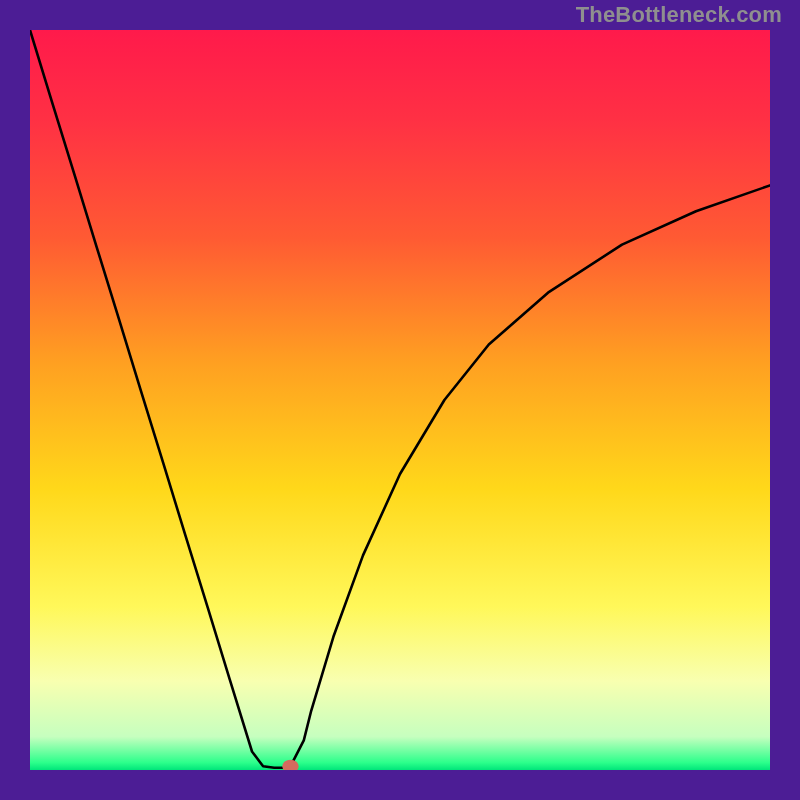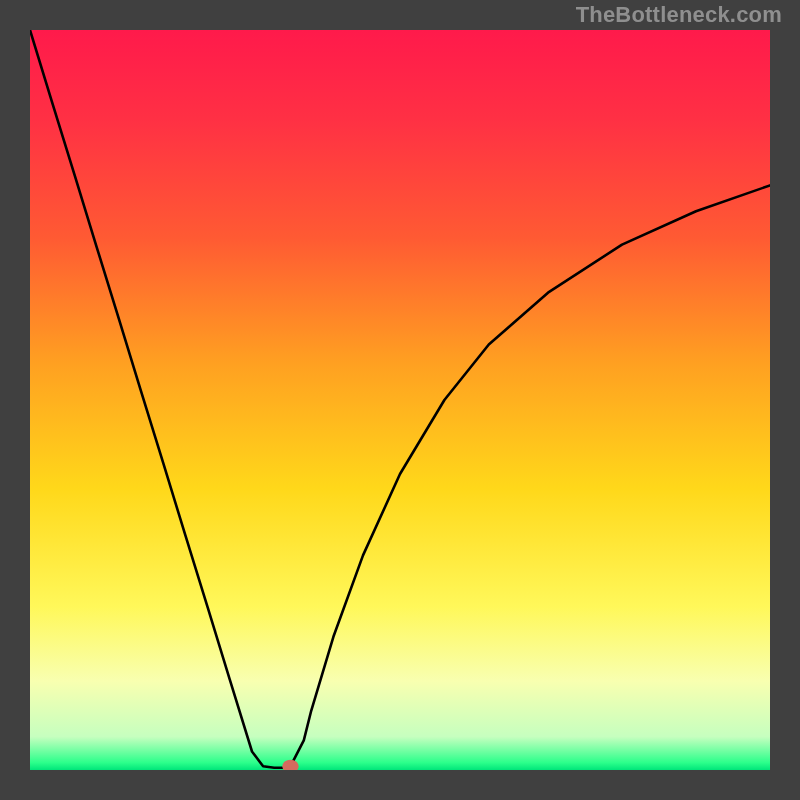--- a/index.html
+++ b/index.html
@@ -7,21 +7,21 @@
     padding: 0;
     width: 800px;
     height: 800px;
     background: #000;
     overflow: hidden;
   }
   .frame {
     position: relative;
     width: 800px;
     height: 800px;
-    background: #404040;
+    background: #4c1d95;
   }
   .watermark {
     position: absolute;
     top: 2px;
     right: 18px;
     font-family: Arial, Helvetica, sans-serif;
     font-size: 22px;
     font-weight: 600;
     color: #8f8f8f;
     letter-spacing: 0.2px;

